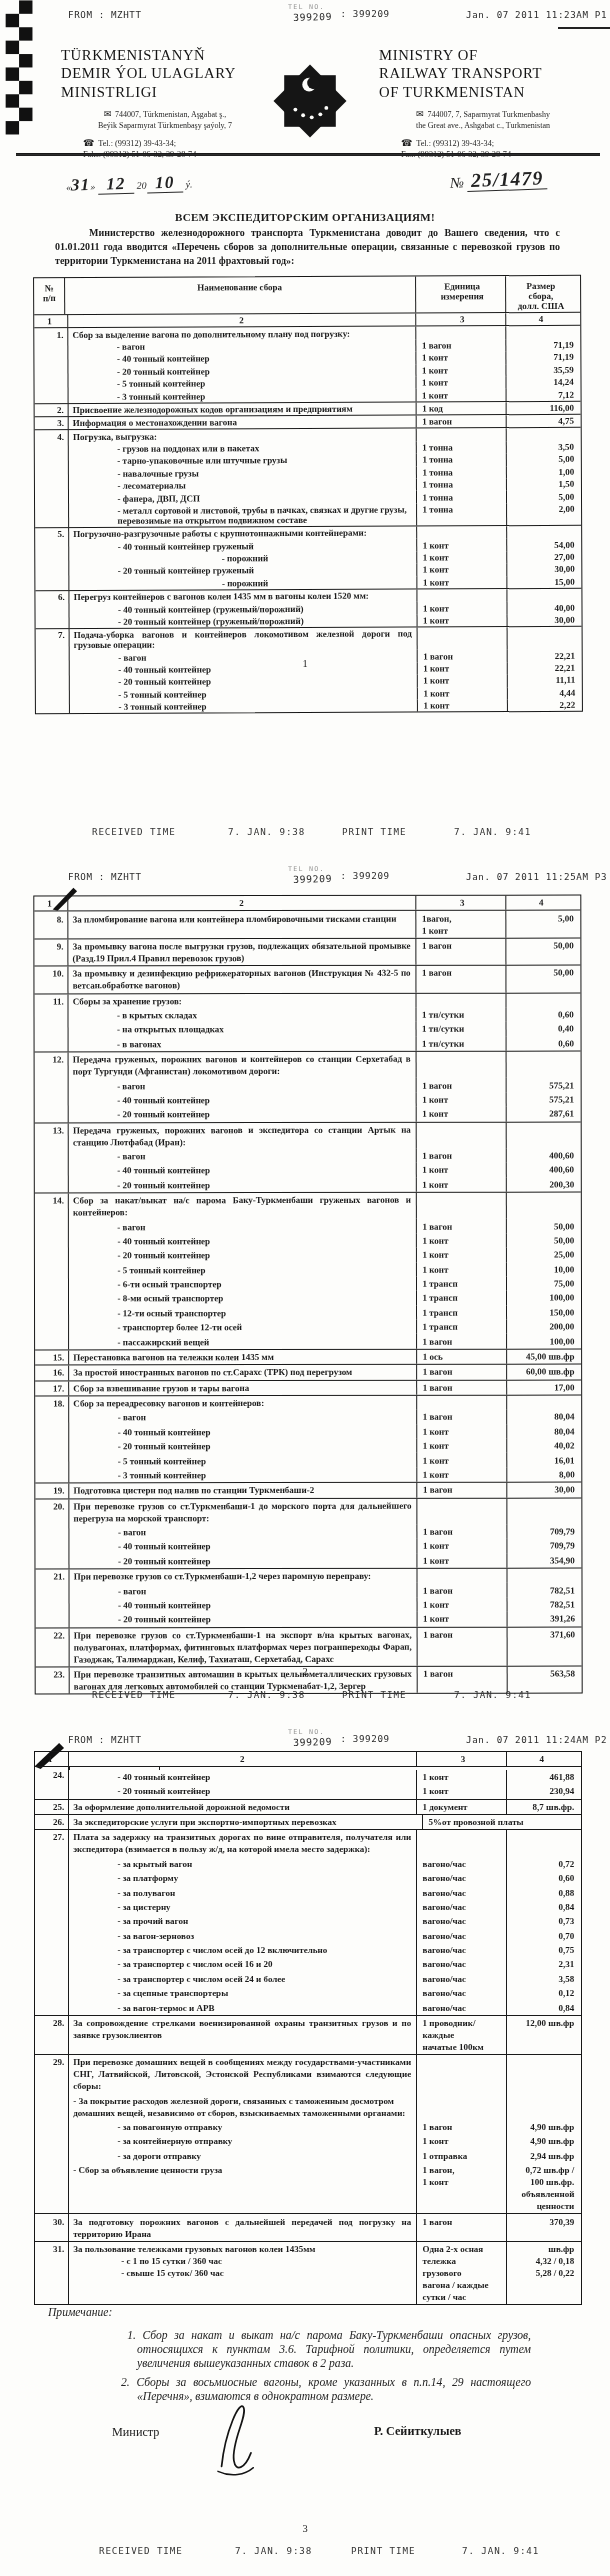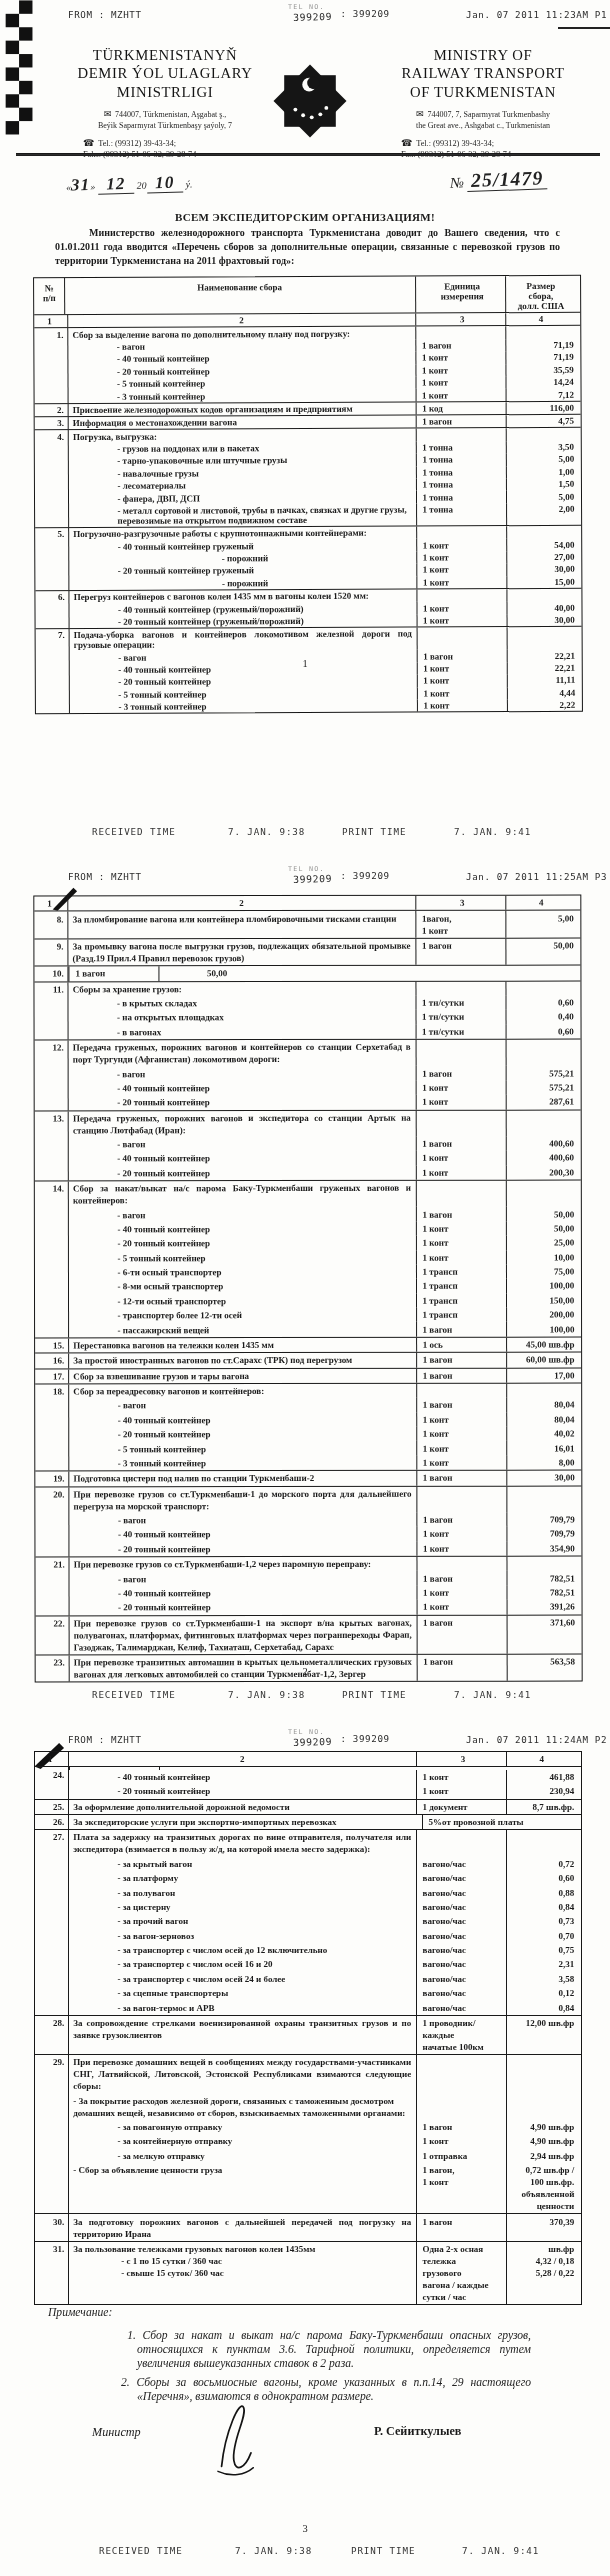--- a/index.html
+++ b/index.html
@@ -20,21 +20,21 @@
   .faxline .stamp{position:absolute;left:437px;top:0;white-space:nowrap;}
   .stampline{position:absolute;top:27px;left:558px;right:0;height:1.8px;background:#222;}
 
   
   .checker{position:absolute;left:2.4px;top:0;}
 
   
   .lh{position:absolute;top:46px;left:0;right:0;height:108px;}
   .lh-block{position:absolute;width:208px;}
   .lh-left{left:61px;} .lh-right{left:379px;}
-  .lh-title{text-align:center;font-size:14.7px;line-height:18.3px;letter-spacing:0.6px;color:#141414;}
+  .lh-title{font-size:14.7px;line-height:18.3px;letter-spacing:0.6px;color:#141414;}
   .lh-addr{margin-top:8.6px;font-size:8px;line-height:10.4px;text-align:center;color:#1f1f1f;}
   .lh-tel{margin-top:6.7px;font-size:8.3px;line-height:11px;text-align:left;padding-left:22px;color:#1f1f1f;}
   .ico{font-size:9.2px;margin-right:3.7px;}
   .emblem{position:absolute;left:267px;top:6.1px;}
 
   .rule{position:absolute;top:153px;left:16px;right:9.8px;height:3.1px;
         background:linear-gradient(#0e0e0e,#333 60%,#111);}
 
   
   .hand{position:absolute;font-style:italic;color:#222;}
@@ -86,21 +86,21 @@
   .s3 .times .rl{left:99px;} .s3 .times .rv{left:235px;} .s3 .times .pl{left:351px;} .s3 .times .pv{left:462px;}
 
   
   .notes{position:absolute;top:582px;left:48px;width:483px;font-style:italic;font-size:11.6px;
          line-height:14px;color:#242424;}
   .notes-title{margin-bottom:8.6px;font-size:11.6px;}
   .note{margin-bottom:5.5px;text-align:justify;}
   .note.n1{padding-left:89px;text-indent:-9.8px;}
   .note.n2{padding-left:89px;text-indent:-16px;}
   .minister{position:absolute;left:0;right:0;top:0;height:0;}
-  .mlabel{position:absolute;left:92px;top:701px;font-size:12.2px;font-style:italic;}
+  .mlabel{position:absolute;left:112px;top:701px;font-size:12.2px;}
   .mname{position:absolute;left:374px;top:700px;font-size:12.2px;font-weight:700;}
   .sig{position:absolute;left:213px;top:670px;}
   .blob{position:absolute;}
 </style>
 </head>
 <body>
 
 <div class="page">
 
   <section class="sheet s1">
@@ -450,20 +450,21 @@
               <div class="c-name">За промывку вагона после выгрузки грузов, подлежащих обязательной промывке (Разд.19 Прил.4 Правил перевозок грузов)</div>
               <div class="c-unit pre">1 вагон</div>
               <div class="c-val pre">50,00</div>
             </div>
           </div>
         </div>
         <div class="trow">
           <div class="c-num">10.</div>
           <div class="c-body">
             <div class="line">
+              <div class="c-name">За промывку и дезинфекцию рефрижераторных вагонов (Инструкция № 432-5 по ветсан.обработке вагонов)</div>
               <div class="c-unit pre">1 вагон</div>
               <div class="c-val pre">50,00</div>
             </div>
           </div>
         </div>
         <div class="trow">
           <div class="c-num">11.</div>
           <div class="c-body">
             <div class="line">
               <div class="c-name">Сборы за хранение грузов:</div>
@@ -903,21 +904,21 @@
               <div class="c-name item ind1">- за повагонную отправку</div>
               <div class="c-unit pre">1 вагон</div>
               <div class="c-val pre">4,90 шв.фр</div>
             </div>
             <div class="line">
               <div class="c-name item ind1">- за контейнерную отправку</div>
               <div class="c-unit pre">1 конт</div>
               <div class="c-val pre">4,90 шв.фр</div>
             </div>
             <div class="line">
-              <div class="c-name item ind1">- за мелкую отправку</div>
+              <div class="c-name item ind1">- за дороги отправку</div>
               <div class="c-unit pre">1 отправка</div>
               <div class="c-val pre">2,94 шв.фр</div>
             </div>
             <div class="line">
               <div class="c-name item ind0">- Сбор за объявление ценности груза</div>
               <div class="c-unit pre">1 вагон,
 1 конт</div>
               <div class="c-val pre">0,72 шв.фр /
 100 шв.фр.
 объявленной

